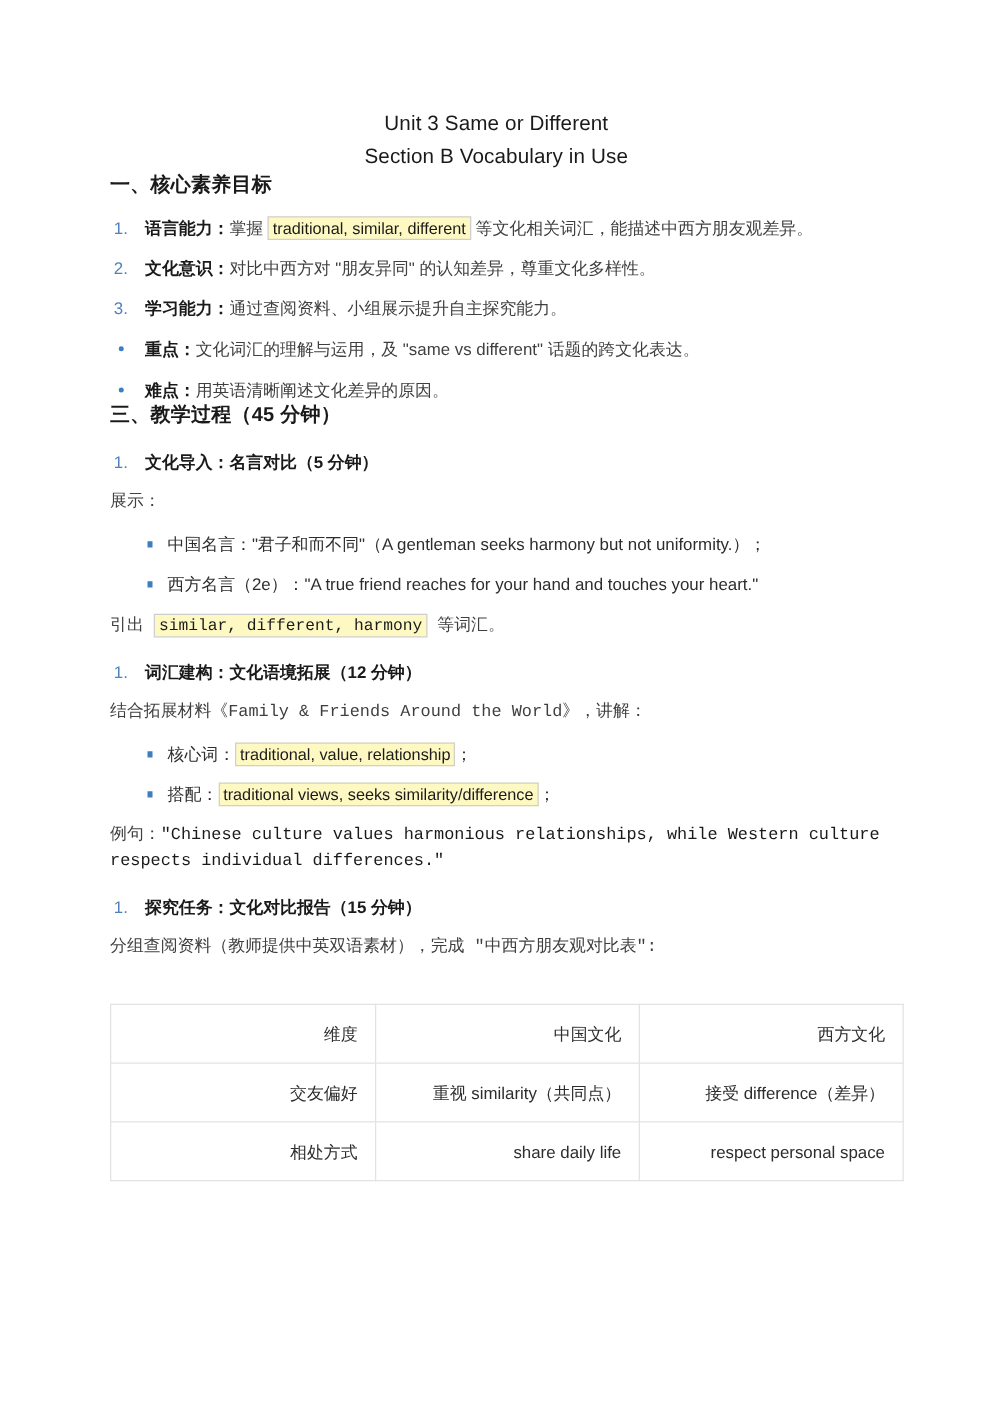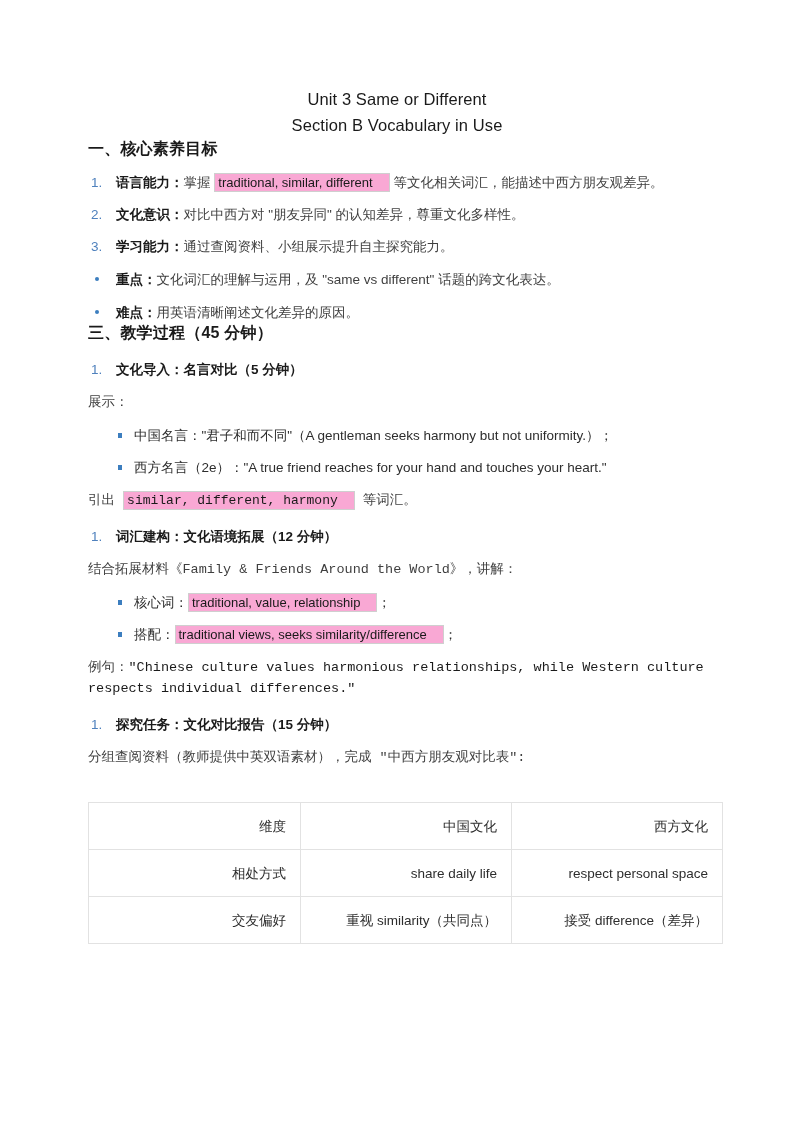--- a/index.html
+++ b/index.html
@@ -154,24 +154,24 @@
     font-weight: 400;
   }
   p.sub-heading-num .bold {
     font-weight: bold;
     color: #1a1a1a;
   }
 
   
   .boxed {
     border: 1px solid #cfcfcf;
-    padding: 1px 16px 1px 3px;
+    padding: 1px 3px 1px 3px;
     color: #1a1a1a;
     font-size: 13px;
-    background: #f9a8d4;
+    background: #fef9c3;
     white-space: nowrap;
   }
 
   .en { color: #1a1a1a; }
 
   
   table.compare-table {
     border-collapse: collapse;
     margin-top: 34px;
     width: 553px;
@@ -269,26 +269,26 @@
     <p class="para">分组查阅资料（教师提供中英双语素材），完成 "中西方朋友观对比表":</p>
 
     <table class="compare-table">
       <tbody>
         <tr>
           <td class="c0">维度</td>
           <td class="c1">中国文化</td>
           <td class="c2">西方文化</td>
         </tr>
         <tr>
+          <td class="c0">交友偏好</td>
+          <td class="c1">重视 similarity（共同点）</td>
+          <td class="c2">接受 difference（差异）</td>
+        </tr>
+        <tr>
           <td class="c0">相处方式</td>
           <td class="c1">share daily life</td>
           <td class="c2">respect personal space</td>
         </tr>
-        <tr>
-          <td class="c0">交友偏好</td>
-          <td class="c1">重视 similarity（共同点）</td>
-          <td class="c2">接受 difference（差异）</td>
-        </tr>
       </tbody>
     </table>
 
   </div>
 </div>
 
 </body></html>

